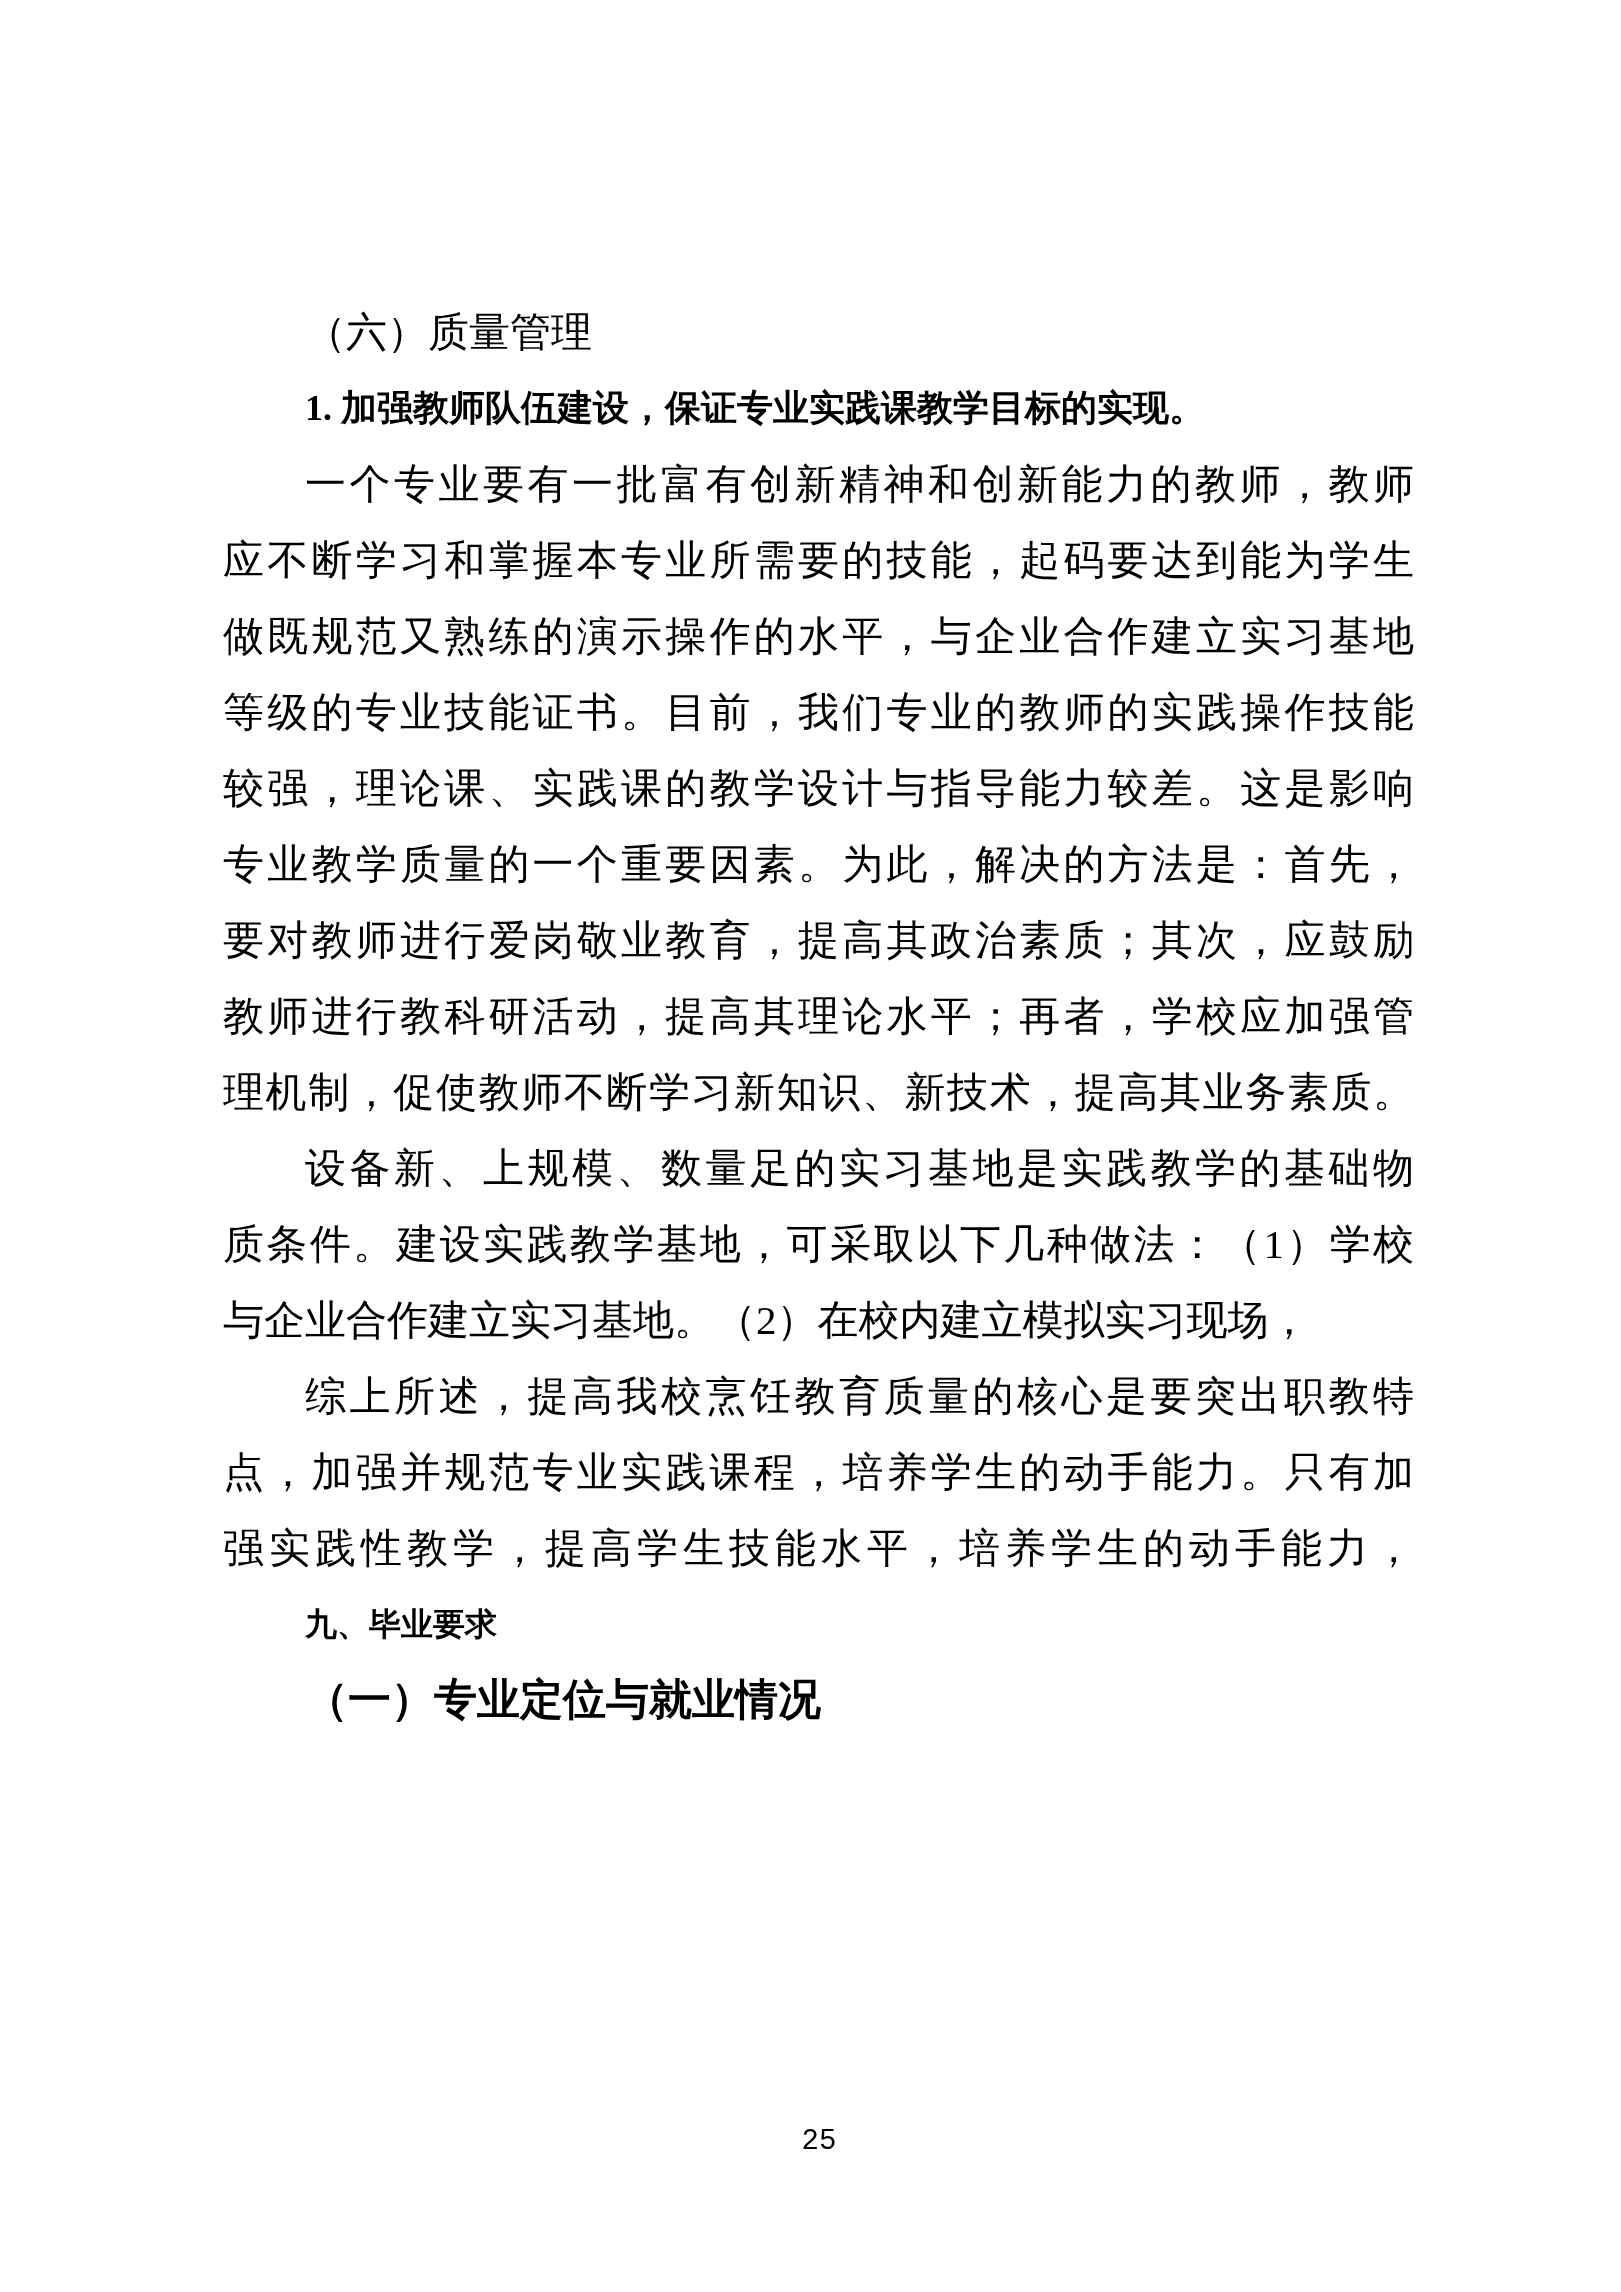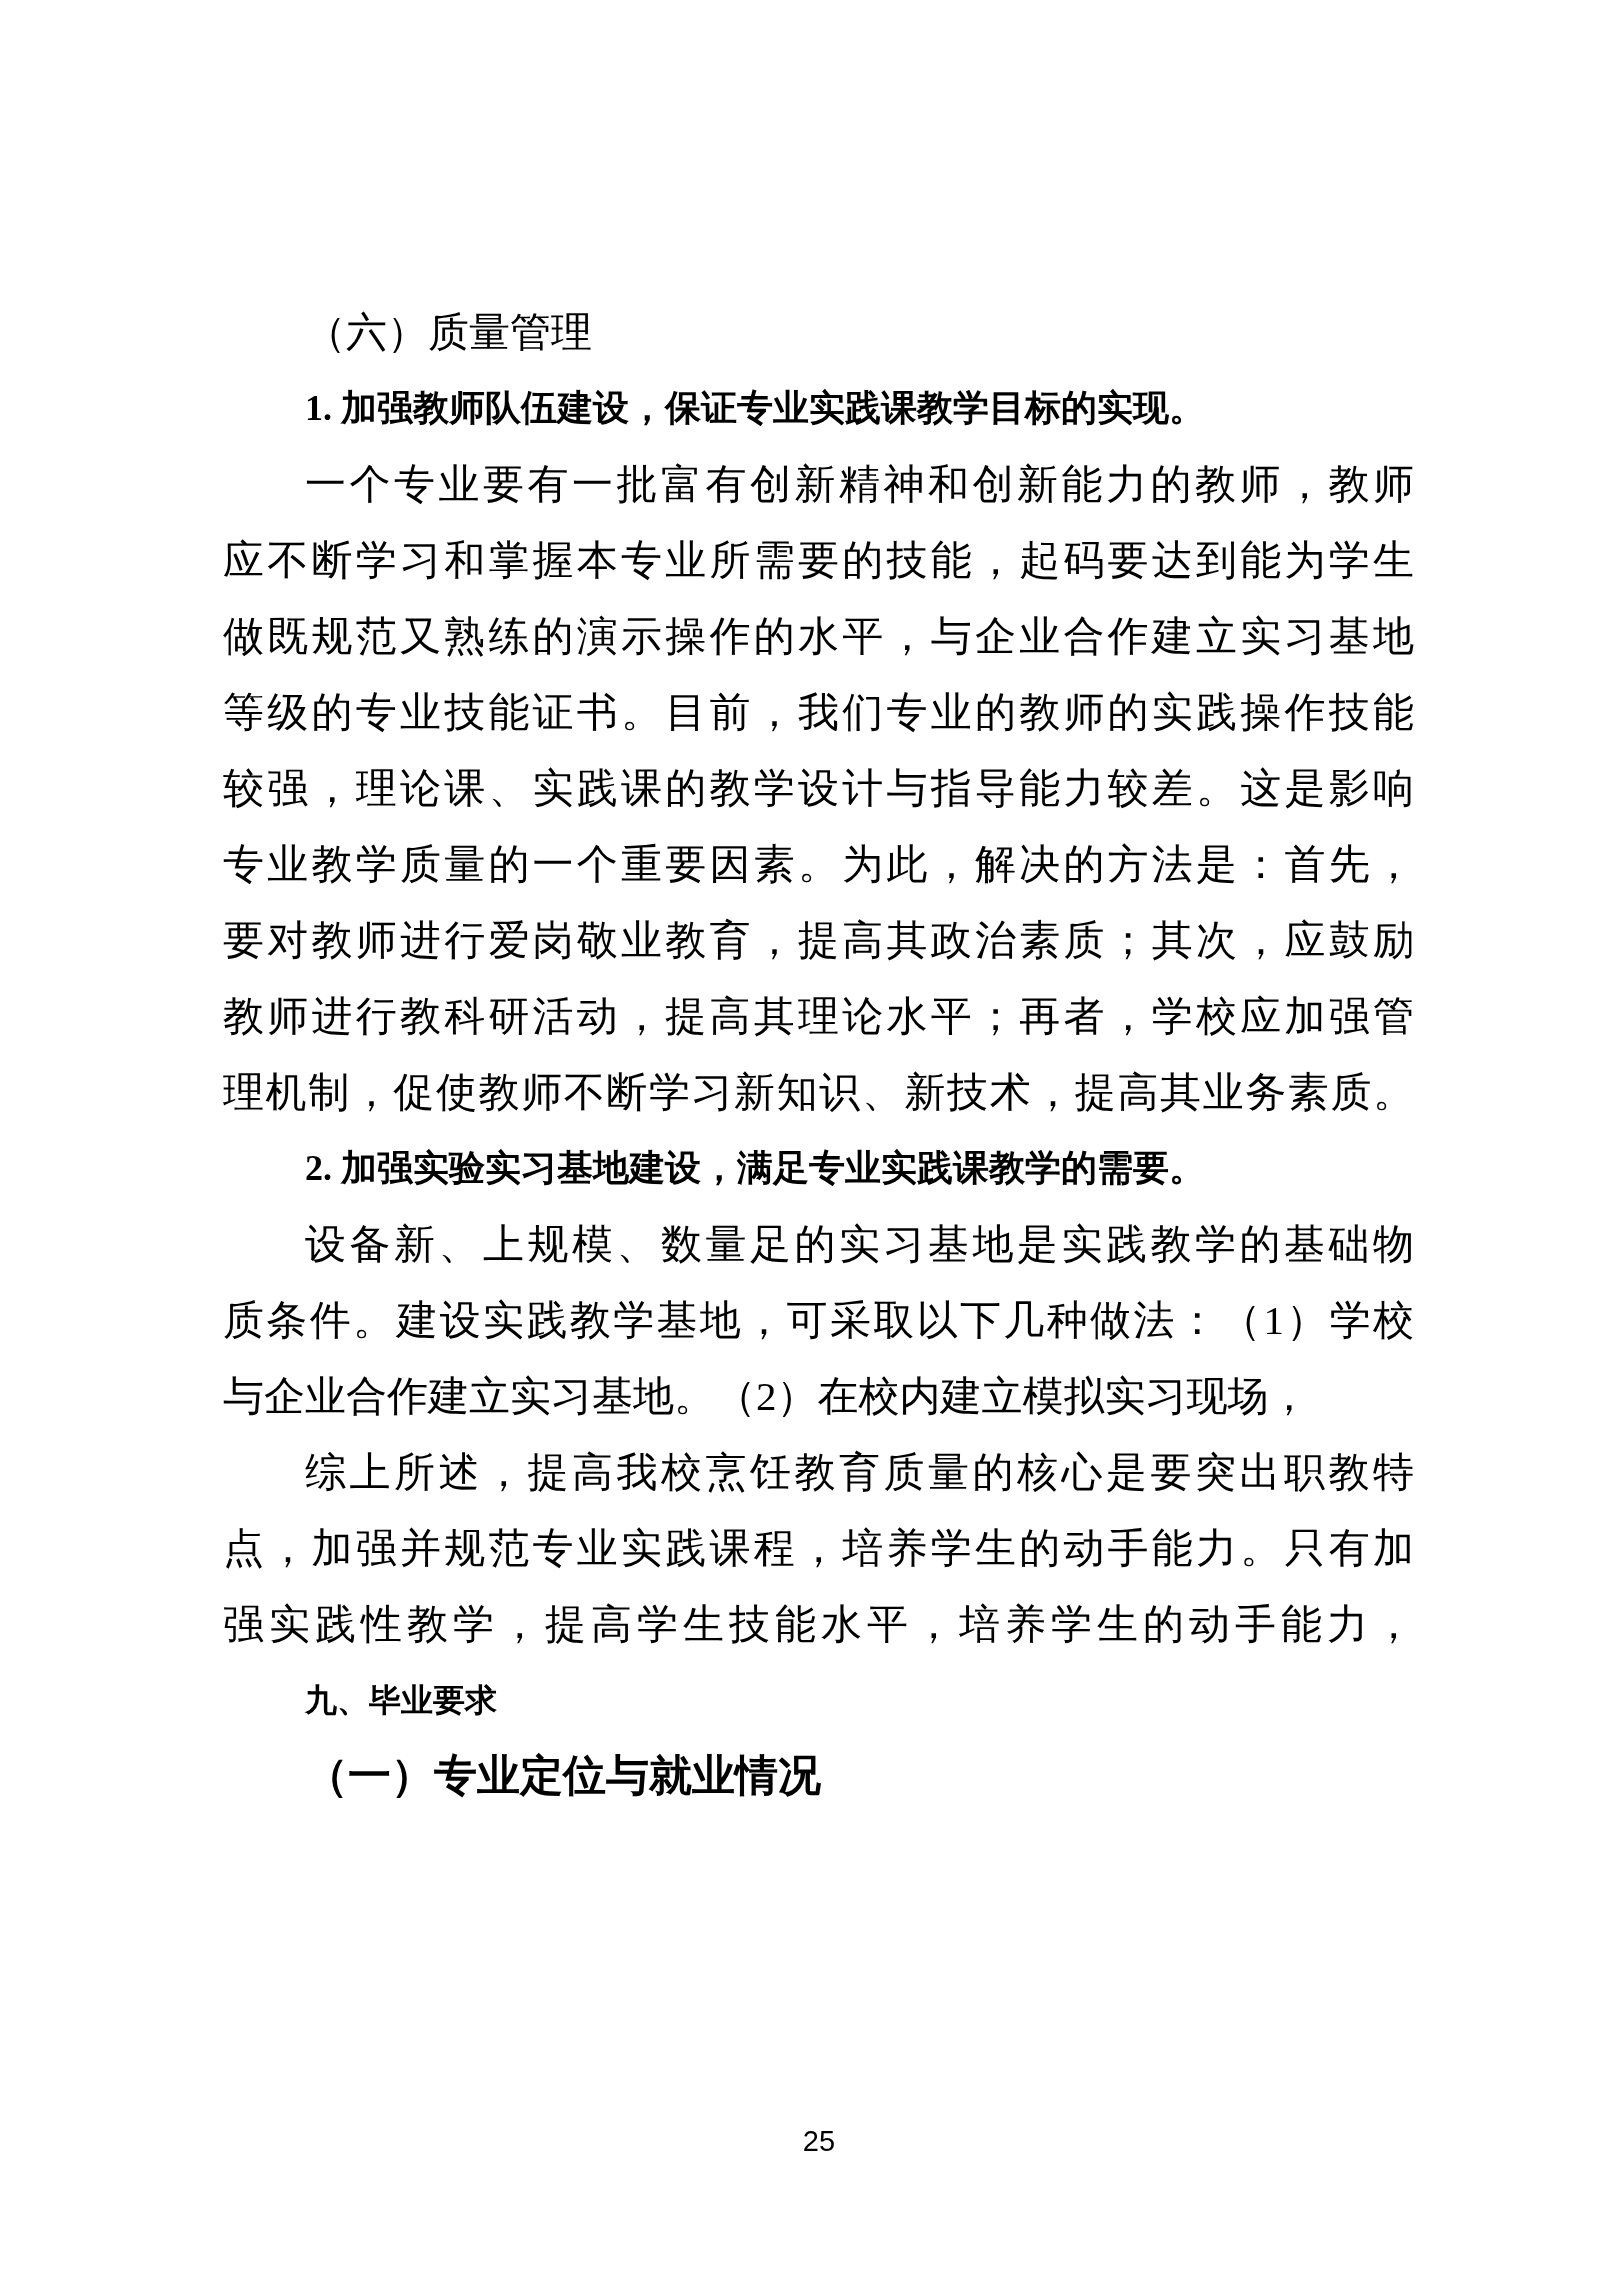--- a/index.html
+++ b/index.html
@@ -49,21 +49,21 @@
   }
   .page-number {
     position: absolute;
     left: 0;
     right: 0;
     top: 2122px;
     height: 39px;
     line-height: 39px;
     text-align: center;
     font-size: 29px;
-    font-family: Liberation Sans, sans-serif;
+    font-family: Liberation Mono, monospace;
     color: #000000;
     padding-left: 17px;
   }
 </style>
 </head>
 <body>
 
 <div class="page">
   <div class="content" id="content">
       <div class="para fangsong">
@@ -76,23 +76,20 @@
         <div class="line indent fill">一个专业要有一批富有创新精神和创新能力的教师，教师</div>
         <div class="line fill">应不断学习和掌握本专业所需要的技能，起码要达到能为学生</div>
         <div class="line fill">做既规范又熟练的演示操作的水平，与企业合作建立实习基地</div>
         <div class="line fill">等级的专业技能证书。目前，我们专业的教师的实践操作技能</div>
         <div class="line fill">较强，理论课、实践课的教学设计与指导能力较差。这是影响</div>
         <div class="line fill">专业教学质量的一个重要因素。为此，解决的方法是：首先，</div>
         <div class="line fill">要对教师进行爱岗敬业教育，提高其政治素质；其次，应鼓励</div>
         <div class="line fill">教师进行教科研活动，提高其理论水平；再者，学校应加强管</div>
         <div class="line fill">理机制，促使教师不断学习新知识、新技术，提高其业务素质。</div>
       </div>
-      <div class="para bold">
-        <div class="line indent">2. 加强实验实习基地建设，满足专业实践课教学的需要。</div>
-      </div>
       <div class="para body">
         <div class="line indent fill">设备新、上规模、数量足的实习基地是实践教学的基础物</div>
         <div class="line fill">质条件。建设实践教学基地，可采取以下几种做法：（1）学校</div>
         <div class="line">与企业合作建立实习基地。（2）在校内建立模拟实习现场，</div>
       </div>
       <div class="para body">
         <div class="line indent fill">综上所述，提高我校烹饪教育质量的核心是要突出职教特</div>
         <div class="line fill">点，加强并规范专业实践课程，培养学生的动手能力。只有加</div>
         <div class="line fill">强实践性教学，提高学生技能水平，培养学生的动手能力，</div>
       </div>

